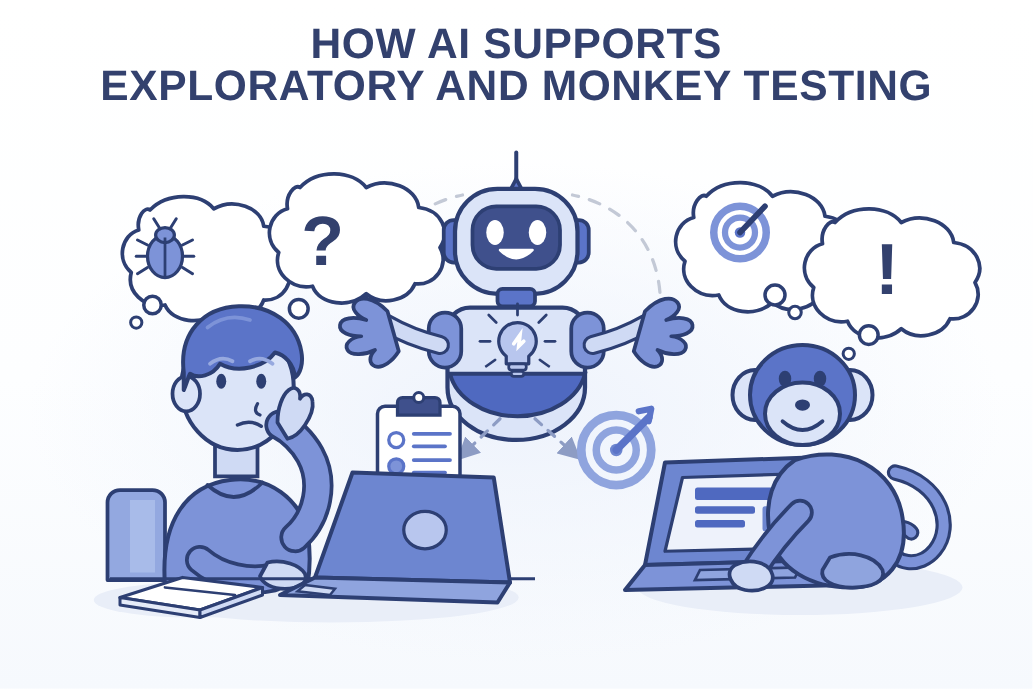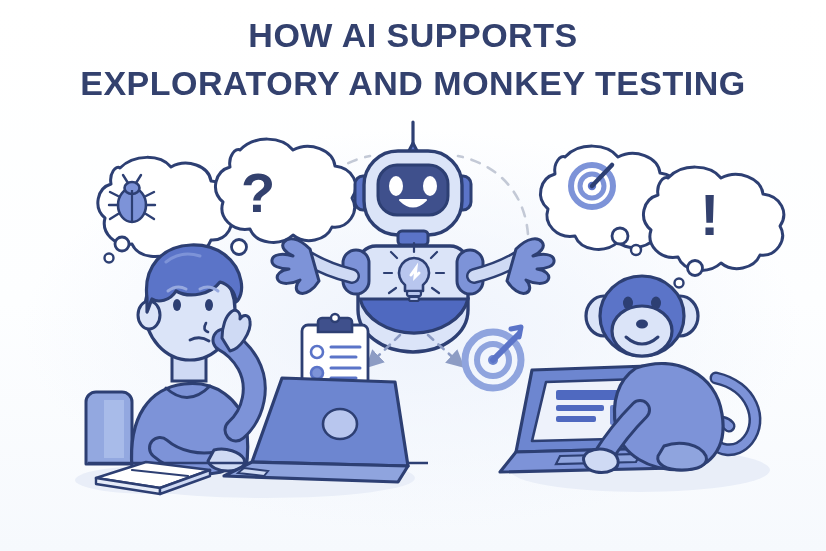--- a/index.html
+++ b/index.html
@@ -25,21 +25,21 @@
     z-index: 40;
   }
   .title-line {
     display: block;
     color: #33416e;
     font-family: "Liberation Sans", sans-serif;
     font-weight: bold;
     letter-spacing: 0.5px;
     line-height: 1.0;
   }
-  #title-line-1 { font-size: 34px; margin-bottom: 14px; }
+  #title-line-1 { font-size: 34px; }
   #title-line-2 { font-size: 34px; }
 
   
   #artwork {
     position: absolute;
     inset: 0;
     z-index: 10;
   }
   #artwork svg { display: block; }
 </style>

